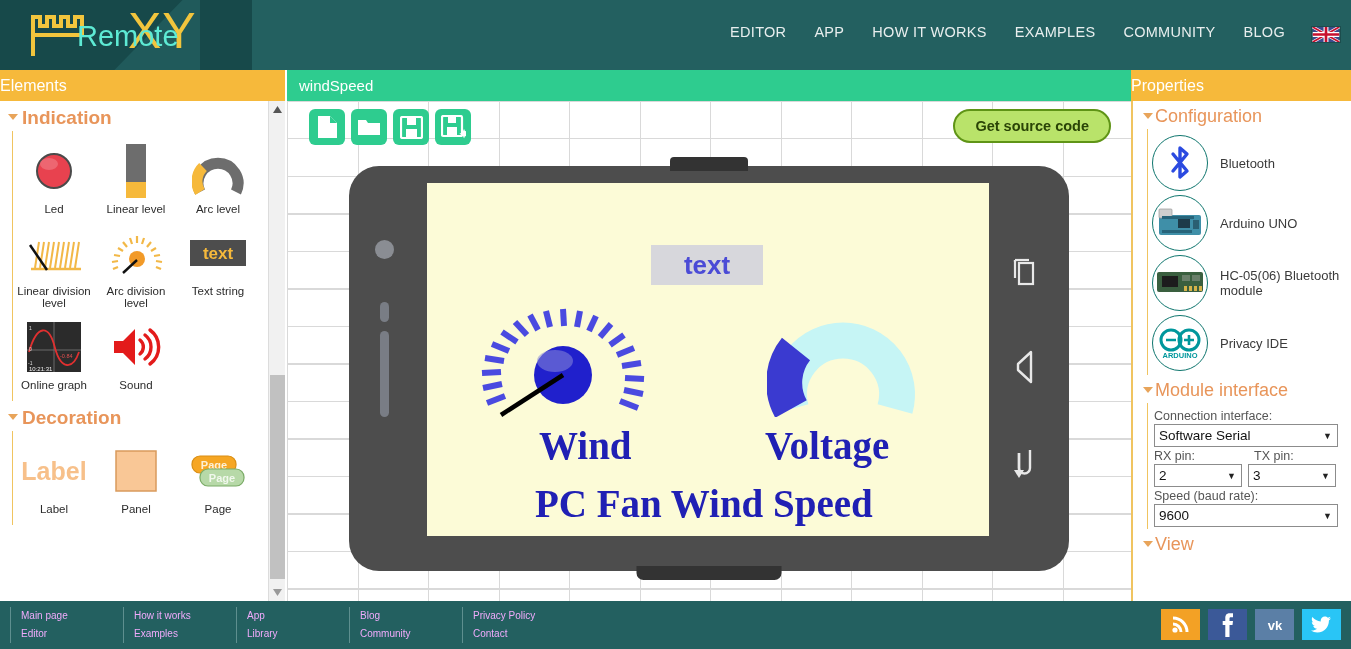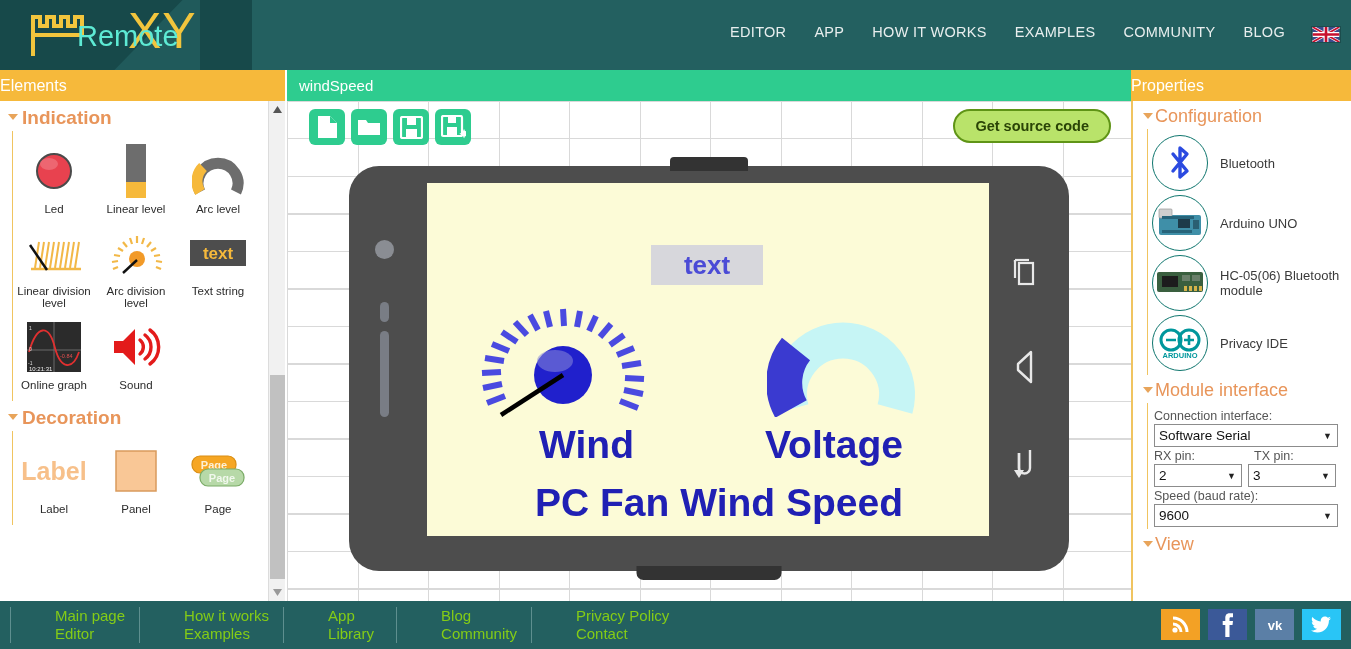--- a/index.html
+++ b/index.html
@@ -192,21 +192,21 @@
   .w-text {
     position: absolute; left: 224px; top: 62px;
     width: 112px; height: 40px; background: #d7d7dc;
     display: flex; align-items: center; justify-content: center;
     color: #4b4bd6; font-size: 26px; font-weight: bold;
   }
   .w-arcdiv { position: absolute; left: 52px; top: 92px; }
   .w-arclevel { position: absolute; left: 340px; top: 92px; }
   .w-lbl {
     position: absolute; color: #2020b4; font-weight: bold;
-    font-family: Liberation Sans, sans-serif;
+    font-family: Liberation Serif, serif;
   }
   .w-lbl-wind { left: 112px; top: 240px; font-size: 39px; }
   .w-lbl-volt { left: 338px; top: 240px; font-size: 39px; }
   .w-lbl-title { left: 108px; top: 298px; font-size: 39px; }
 
   
   .props-panel {
     position: absolute; left: 1131px; top: 101px; width: 220px; height: 500px;
     background: #ffffff;
     border-left: 2px solid #f0c460;
@@ -254,22 +254,22 @@
   .footer {
     position: absolute; left: 0; bottom: 0; width: 1351px; height: 48px;
     background: #236060;
   }
   .fcols { position: absolute; left: 10px; top: 6px; display: flex; }
   .fcol {
     border-left: 1px solid #5e8f8f; padding: 0 14px 0 10px;
     min-width: 113px;
   }
   .fcol a {
-    display: block; color: #84cc16; font-size: 15px;
-    text-decoration: none; line-height: 18px; margin-left: 34px;
+    display: block; color: #f0abfc; font-size: 10px;
+    text-decoration: none; line-height: 18px;
   }
   .social { position: absolute; right: 10px; top: 8px; display: flex; gap: 8px; }
   .sq { width: 39px; height: 31px; display:flex; align-items:center; justify-content:center; cursor:pointer; }
 </style>
 </head>
 <body>
 
 <div id="app">
 
   <div class="topnav">

